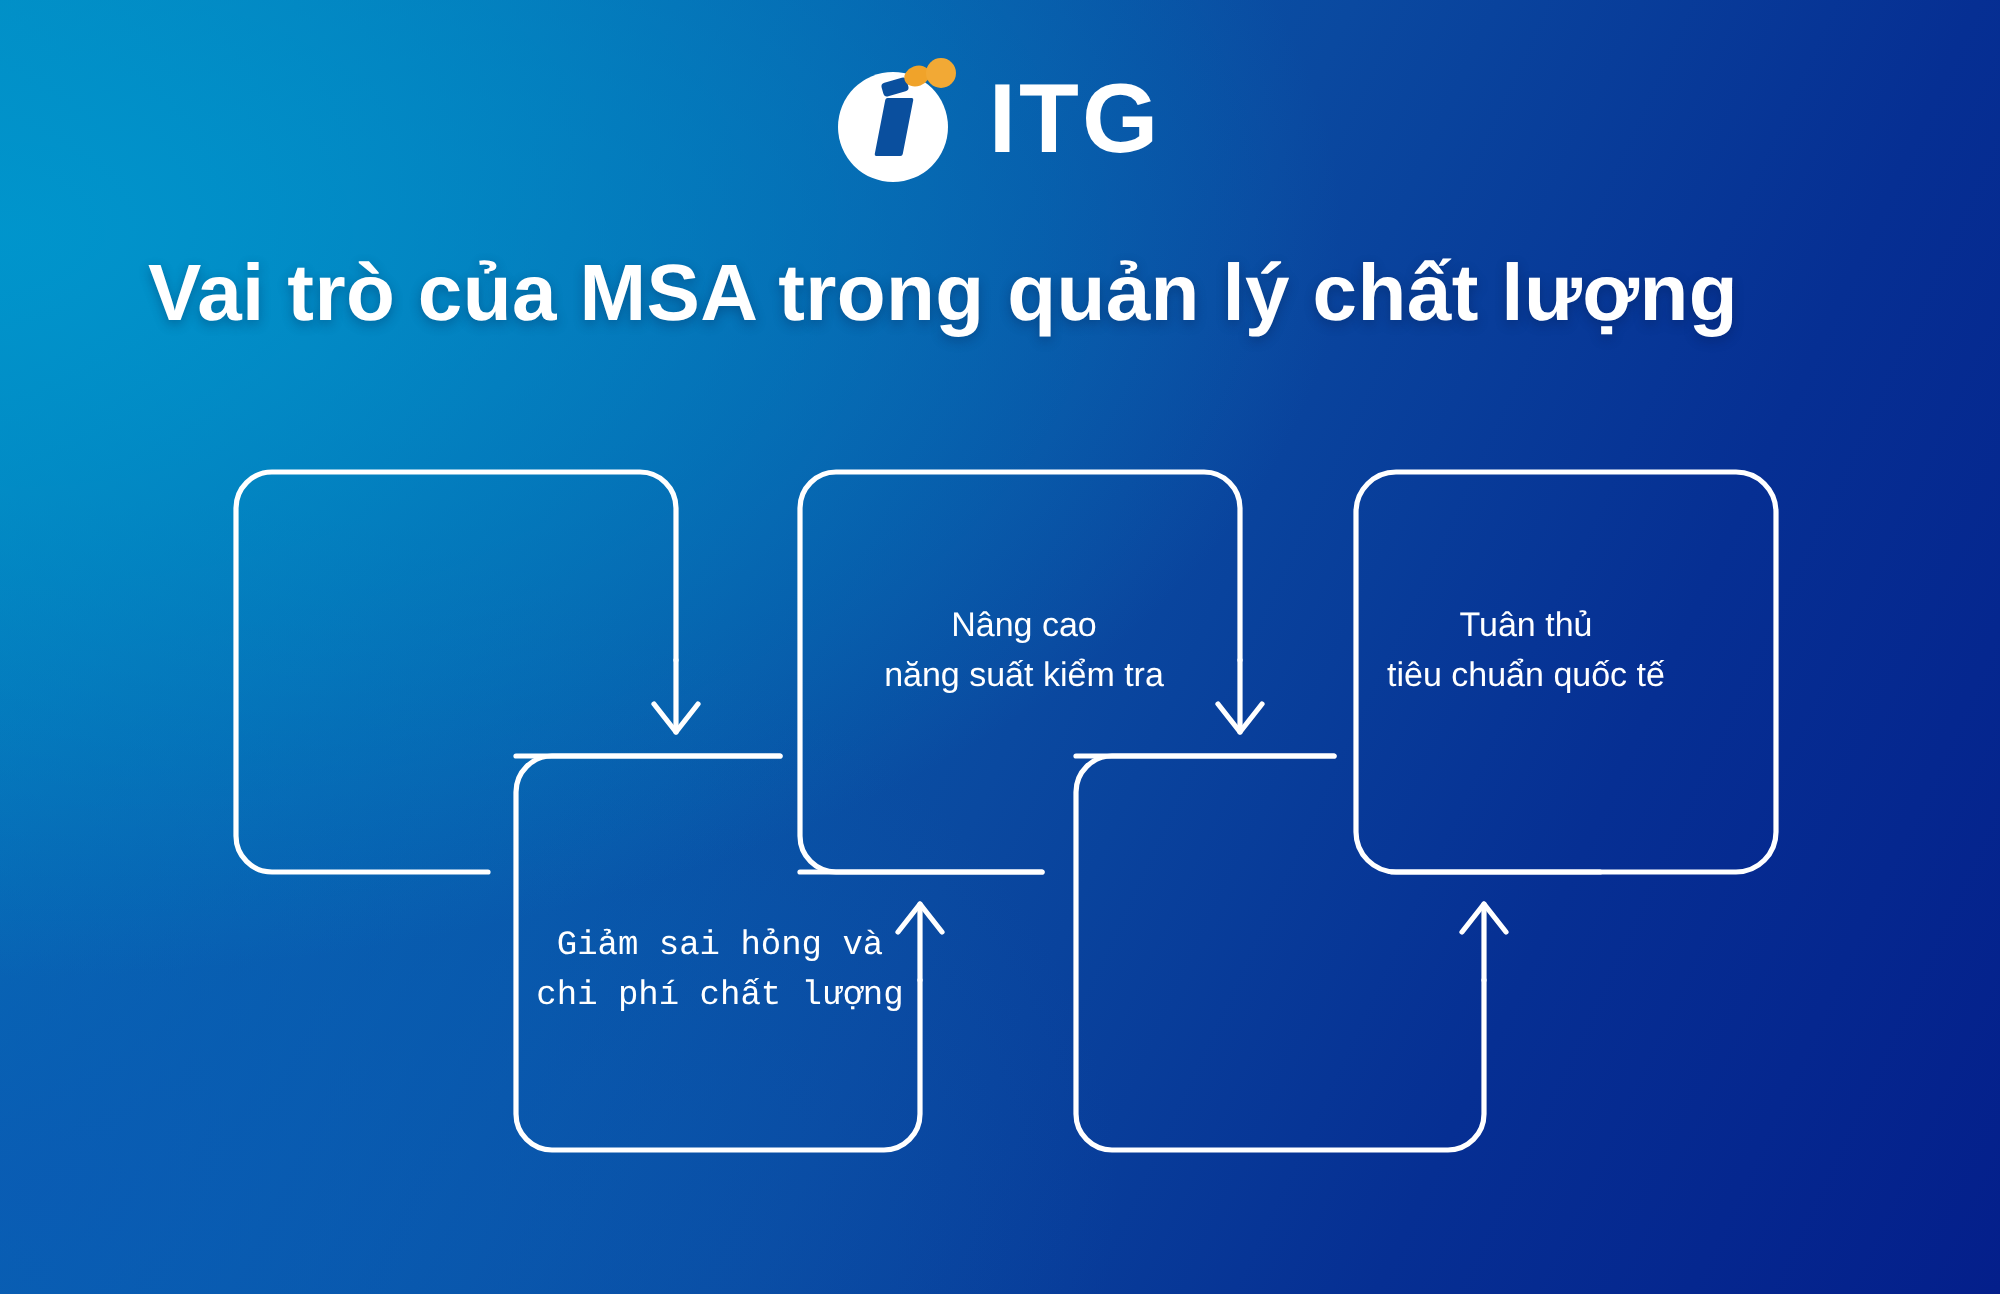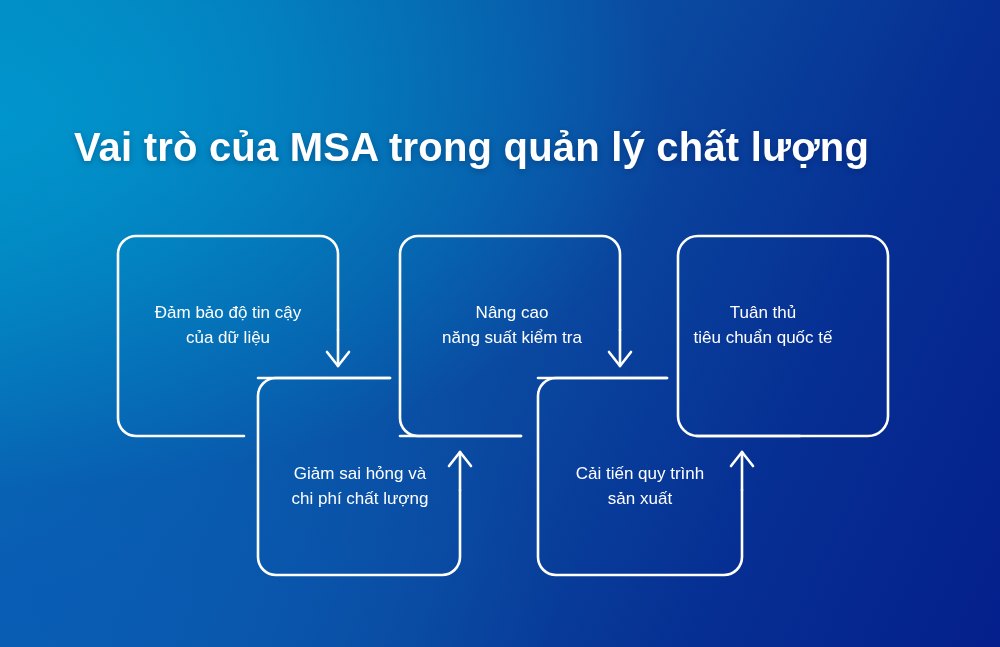--- a/index.html
+++ b/index.html
@@ -131,28 +131,38 @@
     font-weight: normal;
     line-height: 1.45;
     text-align: center;
     white-space: pre-line;
   }
   
   #label-1 { left: 118px; top: 301px; width: 220px; }
   #label-3 { left: 400px; top: 301px; width: 224px; }
   #label-5 { left: 678px; top: 301px; width: 170px; }
   
-  #label-2 { left: 258px; top: 462px; width: 204px; }
+  #label-2 { left: 258px; top: 462px; width: 204px; font-family: Liberation Mono, monospace; }
   #label-4 { left: 538px; top: 462px; width: 204px; }
 </style>
 </head>
 <body>
 
 <div id="slide">
 
+  <div id="logo-row">
+    <div class="logo-mark">
+      <div class="logo-disc"></div>
+      <div class="logo-i"></div>
+      <div class="logo-i-head"></div>
+      <div class="logo-dot-a"></div>
+      <div class="logo-dot-b"></div>
+    </div>
+    <div id="wordmark">ITG</div>
+  </div>
 
   <div id="title">Vai trò của MSA trong quản lý chất lượng</div>
 
   <div id="diagram">
     <svg viewBox="0 0 1000 647" xmlns="http://www.w3.org/2000/svg">
       <g fill="none" stroke="#ffffff" stroke-width="2.6" stroke-linecap="round" stroke-linejoin="round">
 
         <path d="M 244 436 L 136 436 A 18 18 0 0 1 118 418 L 118 254 A 18 18 0 0 1 136 236 L 320 236 A 18 18 0 0 1 338 254 L 338 330"></path>
 
         <path d="M 338 330 L 338 366"></path>
@@ -174,25 +184,21 @@
         <path d="M 667 378 L 556 378 A 18 18 0 0 0 538 396 L 538 557 A 18 18 0 0 0 556 575 L 724 575 A 18 18 0 0 0 742 557 L 742 490"></path>
 
         <path d="M 742 490 L 742 452"></path>
         <path d="M 731 466 L 742 452 L 753 466"></path>
         <path d="M 696 436 L 800 436"></path>
 
         <rect x="678" y="236" width="210" height="200" rx="20" ry="20"></rect>
       </g>
     </svg>
 
-    <div class="node-label" id="label-1">Đảm bảo độ tin cậy
-của dữ liệu</div>
     <div class="node-label" id="label-2">Giảm sai hỏng và
 chi phí chất lượng</div>
     <div class="node-label" id="label-3">Nâng cao
 năng suất kiểm tra</div>
-    <div class="node-label" id="label-4">Cải tiến quy trình
-sản xuất</div>
     <div class="node-label" id="label-5">Tuân thủ
 tiêu chuẩn quốc tế</div>
   </div>
 
 </div>
 
 </body></html>

